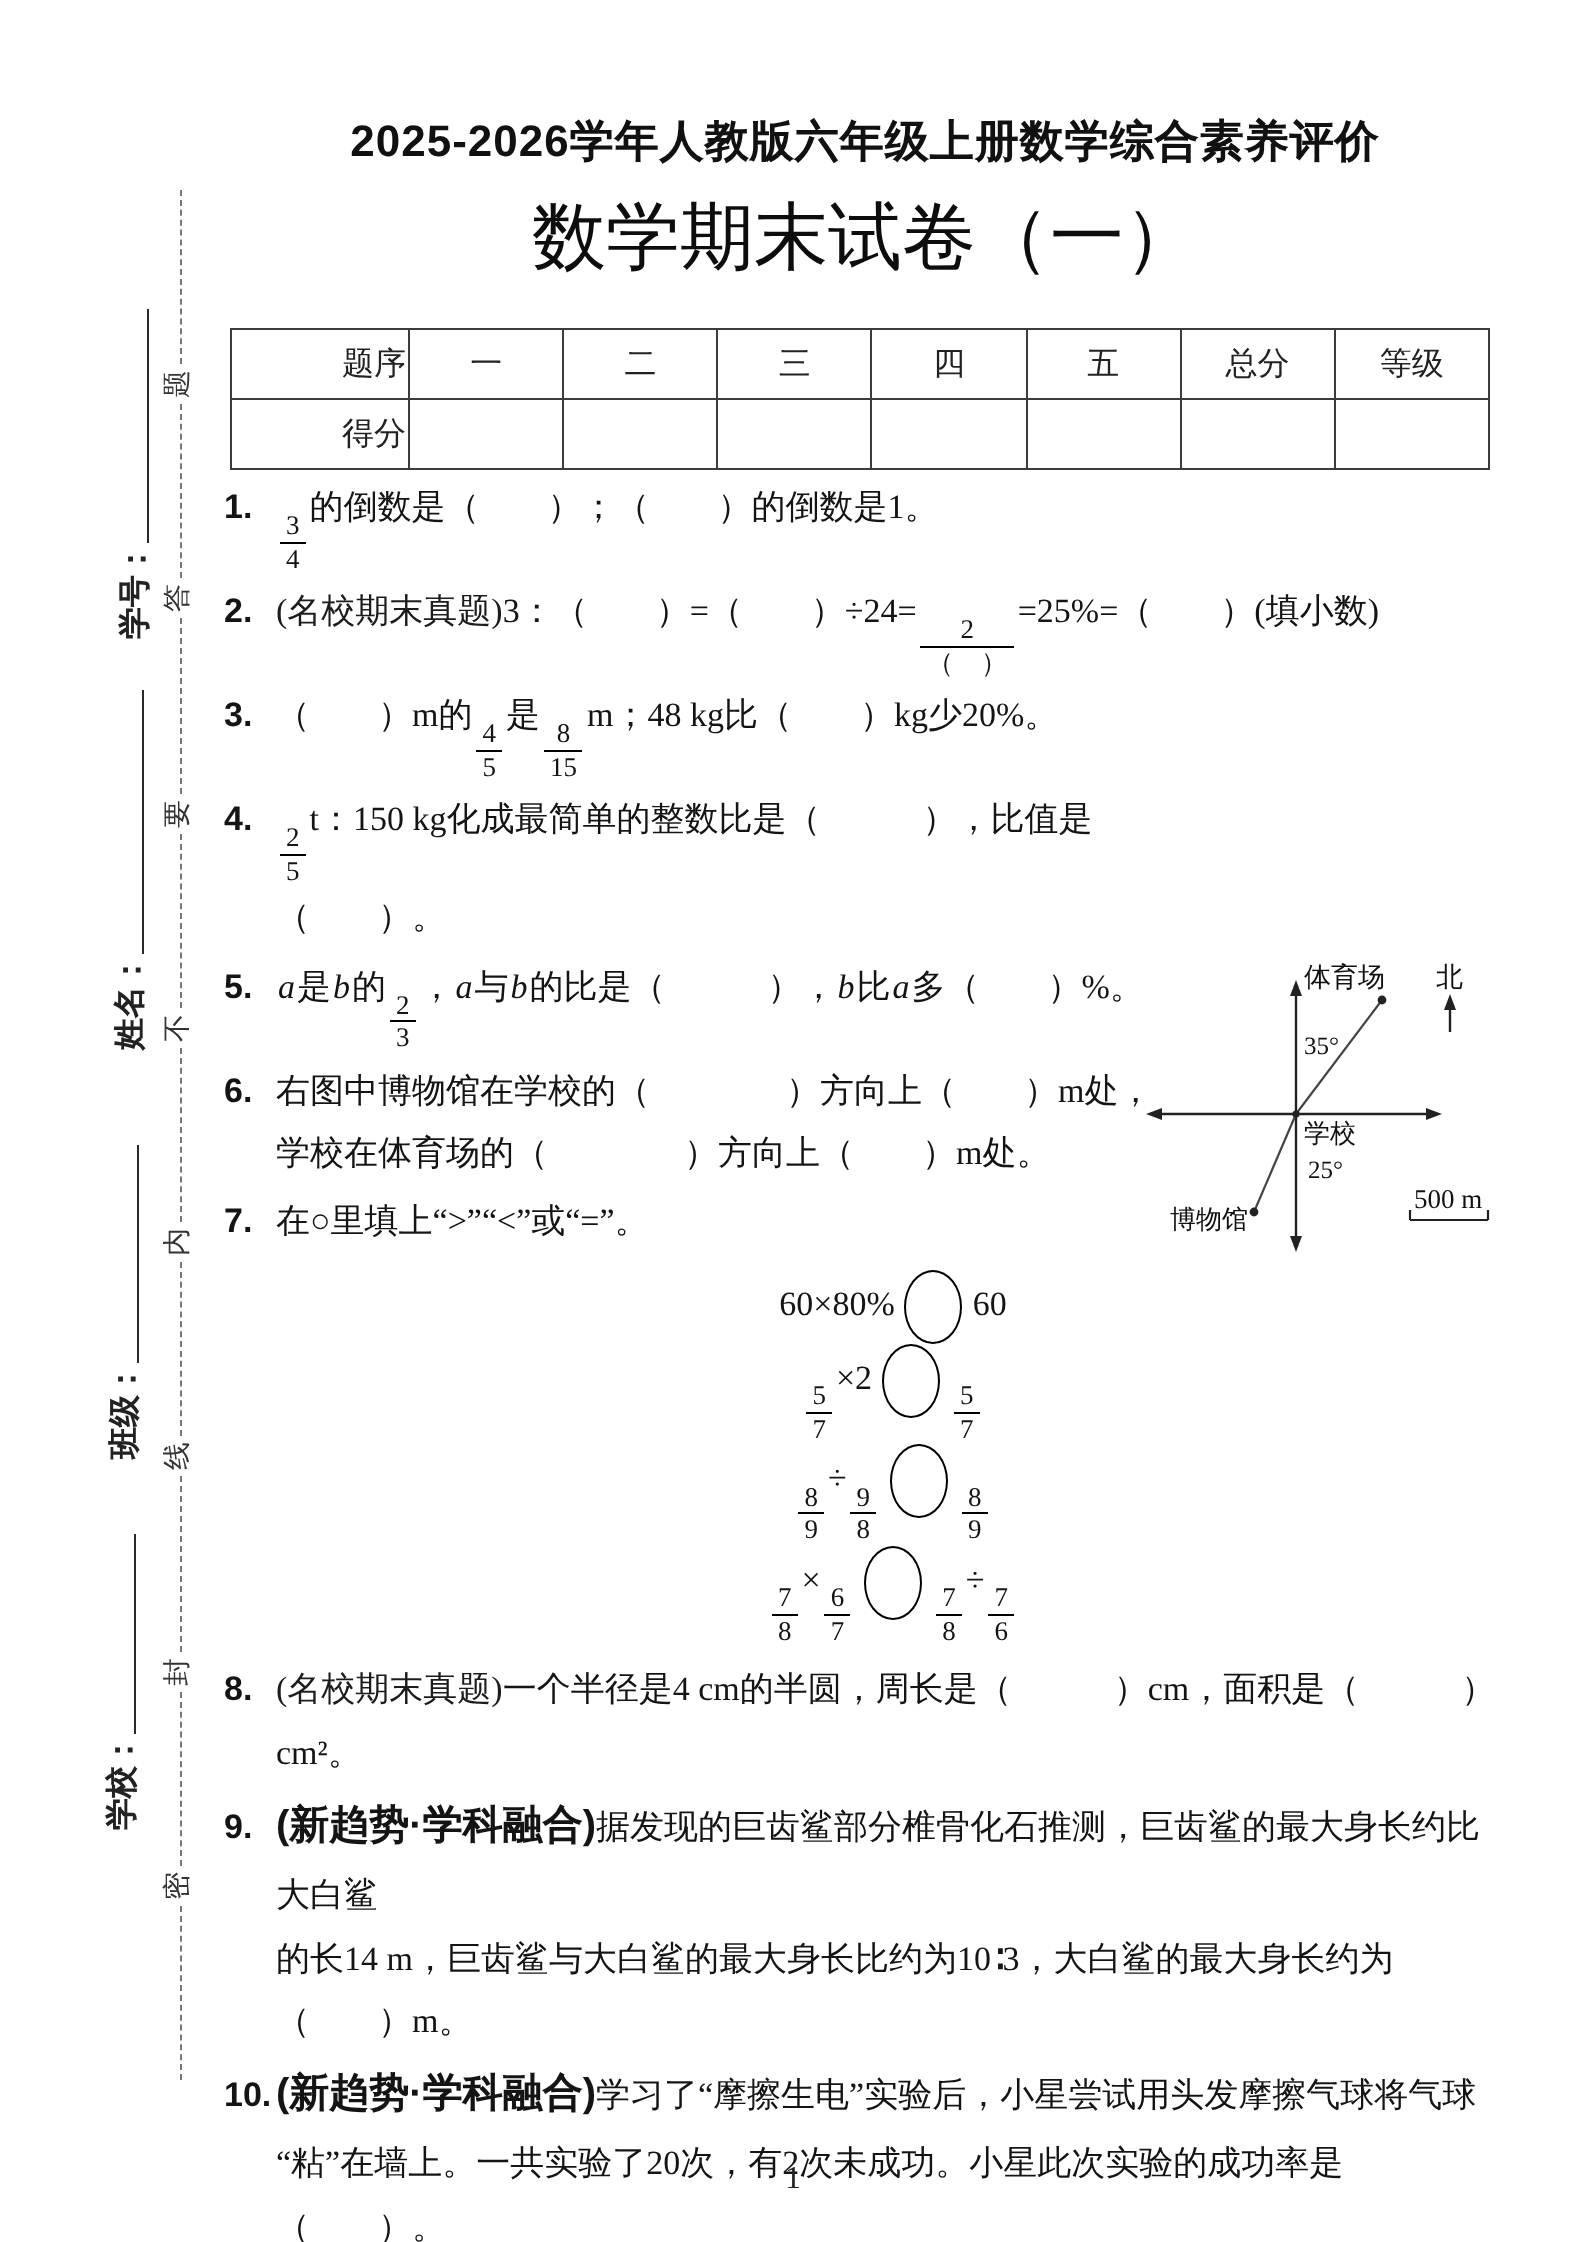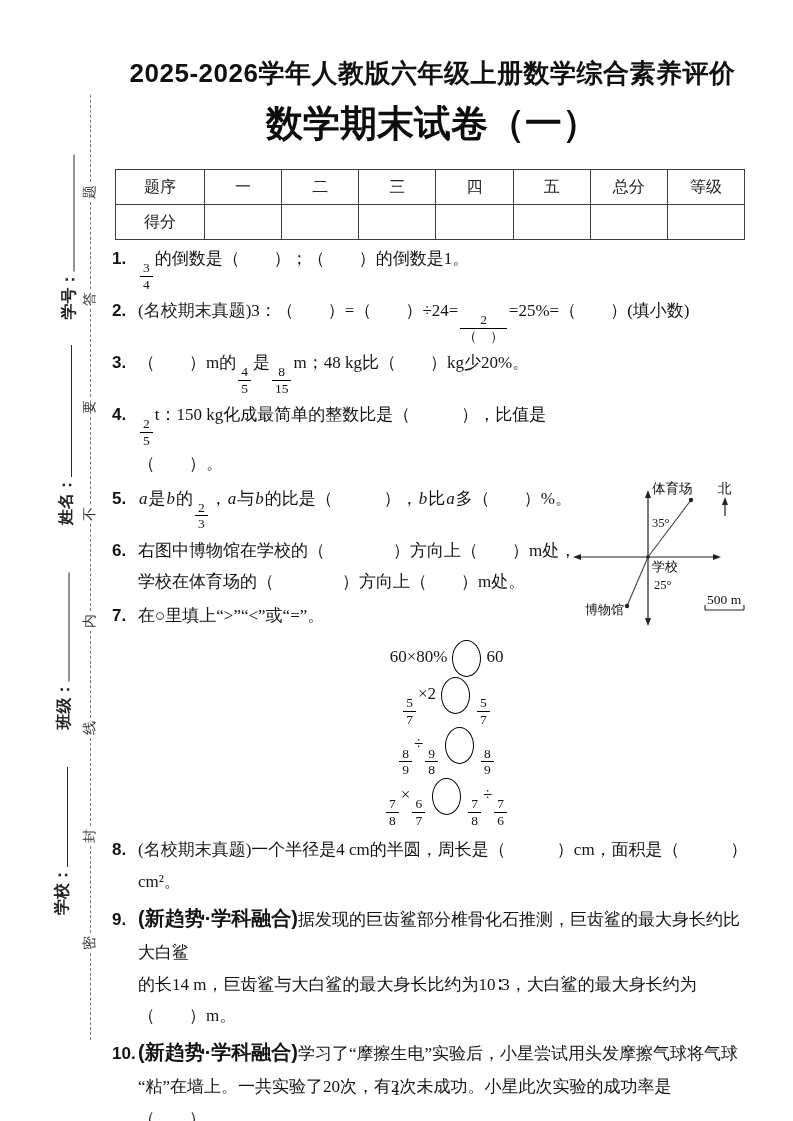--- a/index.html
+++ b/index.html
@@ -14,31 +14,31 @@
   .seal-dash{width:0;border-left:1px dashed #777;flex:1;}
   .seal-char{transform:rotate(-90deg);font-size:14px;color:#333;line-height:1;padding:3px 0;
     font-family:"Liberation Serif",serif;}
   .field{position:absolute;height:26px;display:flex;align-items:flex-end;
     transform:rotate(-90deg);font-family:"Liberation Sans",sans-serif;}
   .field .fl-text{font-size:16px;font-weight:700;color:#222;white-space:nowrap;line-height:1.2;}
   .field .fl-line{flex:1;border-bottom:1.6px solid #2a2a2a;margin-bottom:3px;}
   
   .content{position:relative;margin:0 40px 0 112px;padding-top:56px;}
   .title{text-align:center;font-family:"Liberation Sans",sans-serif;font-weight:800;
-    font-size:26px;letter-spacing:.5px;color:#111;}
-  .subtitle{text-align:center;font-family:"Liberation Sans",sans-serif;font-weight:700;
+    font-size:22px;letter-spacing:.5px;color:#111;}
+  .subtitle{text-align:center;font-family:"Liberation Sans",sans-serif;font-weight:400;
     font-size:37px;color:#0d0d0d;margin-top:8px;}
   .meta{text-align:center;font-family:"Liberation Sans",sans-serif;font-size:15px;color:#222;
     margin-top:14px;}
   .meta span{margin:0 20px;}
   
   table.score{border-collapse:collapse;width:630px;margin:20px 0 0 3px;table-layout:fixed;}
   table.score td{border:1.4px solid #3c3c3c;height:32px;text-align:center;
     font-size:16px;color:#222;}
-  table.score td.first{width:86px;}
+  table.score td.first{width:86px;text-align:right;}
   
   .sec-heading{margin-top:26px;font-size:18px;}
   .sec-heading .sh-main{font-weight:800;font-family:"Liberation Sans",sans-serif;color:#000;}
   .sec-heading .sh-note{font-size:16px;color:#222;}
   .q{position:relative;padding-left:26px;font-size:17px;line-height:1.85;margin-top:3px;color:#141414;}
   .qnum{display:inline-block;min-width:26px;margin-left:-26px;font-weight:700;
     font-family:"Liberation Sans",sans-serif;}
   .kai{color:#1c1c1c;}
   .hei{font-family:"Liberation Sans",sans-serif;font-weight:700;font-size:20px;}
   .ivar{font-style:italic;font-family:"Liberation Serif",serif;padding:0 1px;}

